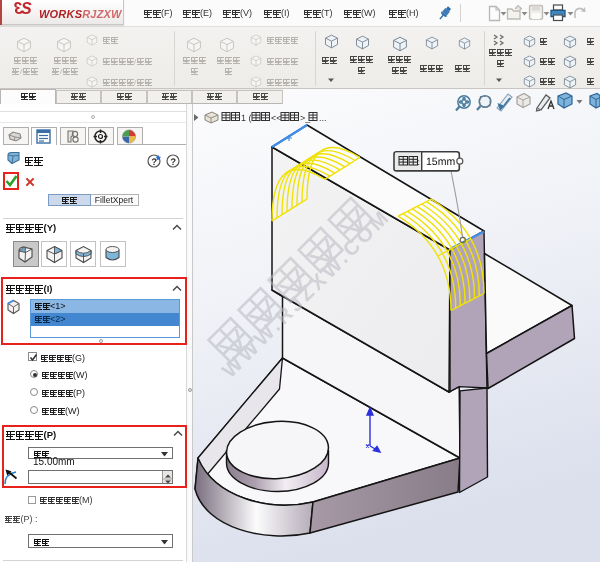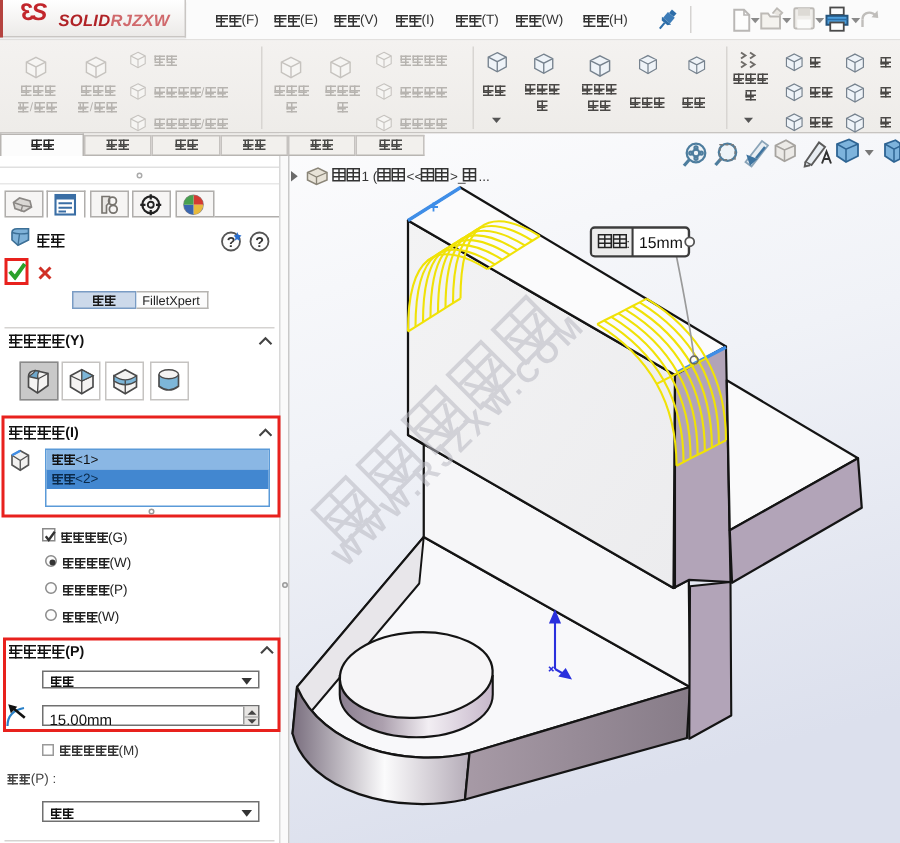--- a/index.html
+++ b/index.html
@@ -14,21 +14,21 @@
   linear-gradient(currentColor,currentColor) 12% 20%/1px 60% no-repeat;}
 i.cj{width:8px;height:8px;margin:0 .5px}
 i.cjs{width:7px;height:7px;margin:0 .5px}
 i.cjt{width:8.5px;height:8.5px;margin:0 .5px}
 </style></head><body>
 <div class="abs" style="left:0;top:0;width:600px;height:27px;background:#fbfbfb;border-bottom:1px solid #e2e0de"></div>
 <div class="abs" style="left:0;top:0;width:124px;height:25px;background:linear-gradient(180deg,#ffffff,#eceae8);border:1px solid #c9c6c3;border-top:none;box-shadow:0 1px 1px rgba(0,0,0,.12)"></div>
 <div class="abs" style="left:0;top:0;width:2px;height:25px;background:#b5433f"></div>
 <div class="abs" style="left:14px;top:0px;width:40px;height:20px;color:#c2262c;font-size:16px;font-weight:bold;font-style:italic">
 <span style="display:inline-block;transform:scaleX(-1)">3</span><span style="display:inline-block;margin-left:-2px">S</span></div>
-<div class="abs" style="left:39px;top:8px;font-size:11px;font-weight:bold;font-style:italic;letter-spacing:.2px"><span style="color:#b02226">SOLID</span><span style="color:#d0696c">RJZXW</span></div>
+<div class="abs" style="left:39px;top:8px;font-size:11px;font-weight:bold;font-style:italic;letter-spacing:.2px"><span style="color:#b02226">WORKS</span><span style="color:#d0696c">RJZXW</span></div>
 <div class="abs" style="left:143px;top:9px;color:#333;font-size:9px;line-height:9px"><i class="cj"></i><i class="cj"></i><span style="font-size:9px">(F)</span></div>
 <div class="abs" style="left:182px;top:9px;color:#333;font-size:9px;line-height:9px"><i class="cj"></i><i class="cj"></i><span style="font-size:9px">(E)</span></div>
 <div class="abs" style="left:222px;top:9px;color:#333;font-size:9px;line-height:9px"><i class="cj"></i><i class="cj"></i><span style="font-size:9px">(V)</span></div>
 <div class="abs" style="left:263px;top:9px;color:#333;font-size:9px;line-height:9px"><i class="cj"></i><i class="cj"></i><span style="font-size:9px">(I)</span></div>
 <div class="abs" style="left:303px;top:9px;color:#333;font-size:9px;line-height:9px"><i class="cj"></i><i class="cj"></i><span style="font-size:9px">(T)</span></div>
 <div class="abs" style="left:343px;top:9px;color:#333;font-size:9px;line-height:9px"><i class="cj"></i><i class="cj"></i><span style="font-size:9px">(W)</span></div>
 <div class="abs" style="left:388px;top:9px;color:#333;font-size:9px;line-height:9px"><i class="cj"></i><i class="cj"></i><span style="font-size:9px">(H)</span></div>
 <svg class="abs" style="left:436px;top:4px" width="18" height="18" viewBox="0 0 18 18">
 <g transform="rotate(40 9 9)">
       <rect x="7" y="2" width="4" height="3" fill="#2d6da8"></rect>
@@ -617,21 +617,21 @@
 <div class="abs" style="left:33px;top:449px;color:#111;font-size:9px"><i class="cjs"></i><i class="cjs"></i></div>
 <svg class="abs" style="left:160px;top:450.5px" width="9" height="6" viewBox="0 0 9 6">
     <path d="M1 1 L8 1 L4.5 5.5 Z" fill="#333"></path>
   </svg>
 <svg class="abs" style="left:3px;top:468px" width="17" height="18" viewBox="0 0 17 18">
     <path d="M2 16 Q2 6 13 4" fill="none" stroke="#2980c8" stroke-width="1.5"></path>
     <path d="M13.5 10.5 L5 3.5" stroke="#111" stroke-width="1.8"></path>
     <path d="M2.5 1.5 L8.5 3.2 L4.2 7.5 Z" fill="#111"></path>
   </svg>
 <div class="abs" style="left:28px;top:470.2px;width:145px;height:14px;background:#fff;border:1px solid #707070"></div>
-<div class="abs" style="left:33px;top:475px;color:#111;font-size:10px">15.00mm</div>
+<div class="abs" style="left:33px;top:456px;color:#111;font-size:10px">15.00mm</div>
 <div class="abs" style="left:161.5px;top:471.2px;width:10.5px;height:12px;background:#e8e6e4;border-left:1px solid #9a9a9a">
 <svg width="10" height="12" viewBox="0 0 10 12">
       <path d="M2 4.5 L8 4.5 L5 1.5 Z" fill="#444"></path>
       <path d="M2 7.5 L8 7.5 L5 10.5 Z" fill="#444"></path>
       <line x1="0" y1="6" x2="10" y2="6" stroke="#9a9a9a" stroke-width="0.8"></line>
     </svg></div>
 <div class="abs" style="left:28px;top:495.5px;width:8px;height:8px;background:#fff;border:1px solid #9a9a9a"></div>
 <div class="abs" style="left:39px;top:495px;color:#333;font-size:9px"><i class="cjs"></i><i class="cjs"></i><i class="cjs"></i><i class="cjs"></i><i class="cjs"></i>(M)</div>
 <div class="abs" style="left:4.5px;top:514px;color:#444;font-size:9px"><i class="cjs"></i><i class="cjs"></i>(P) :</div>
 <div class="abs" style="left:28px;top:534.2px;width:145px;height:14px;background:#fff;border:1px solid #707070"></div>

